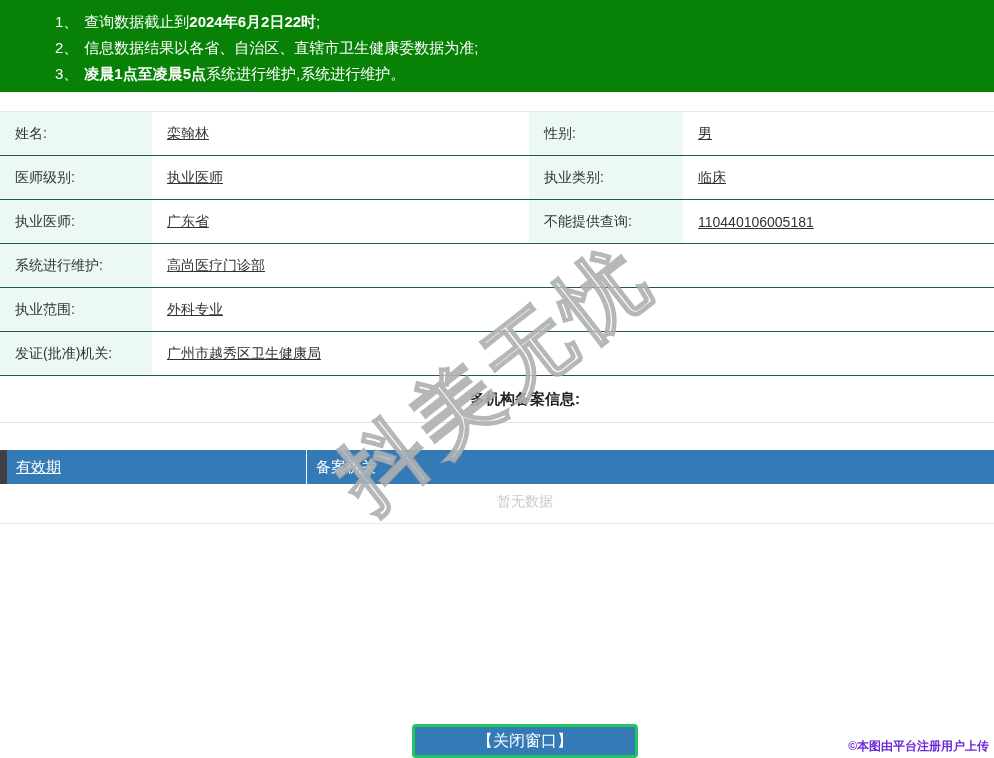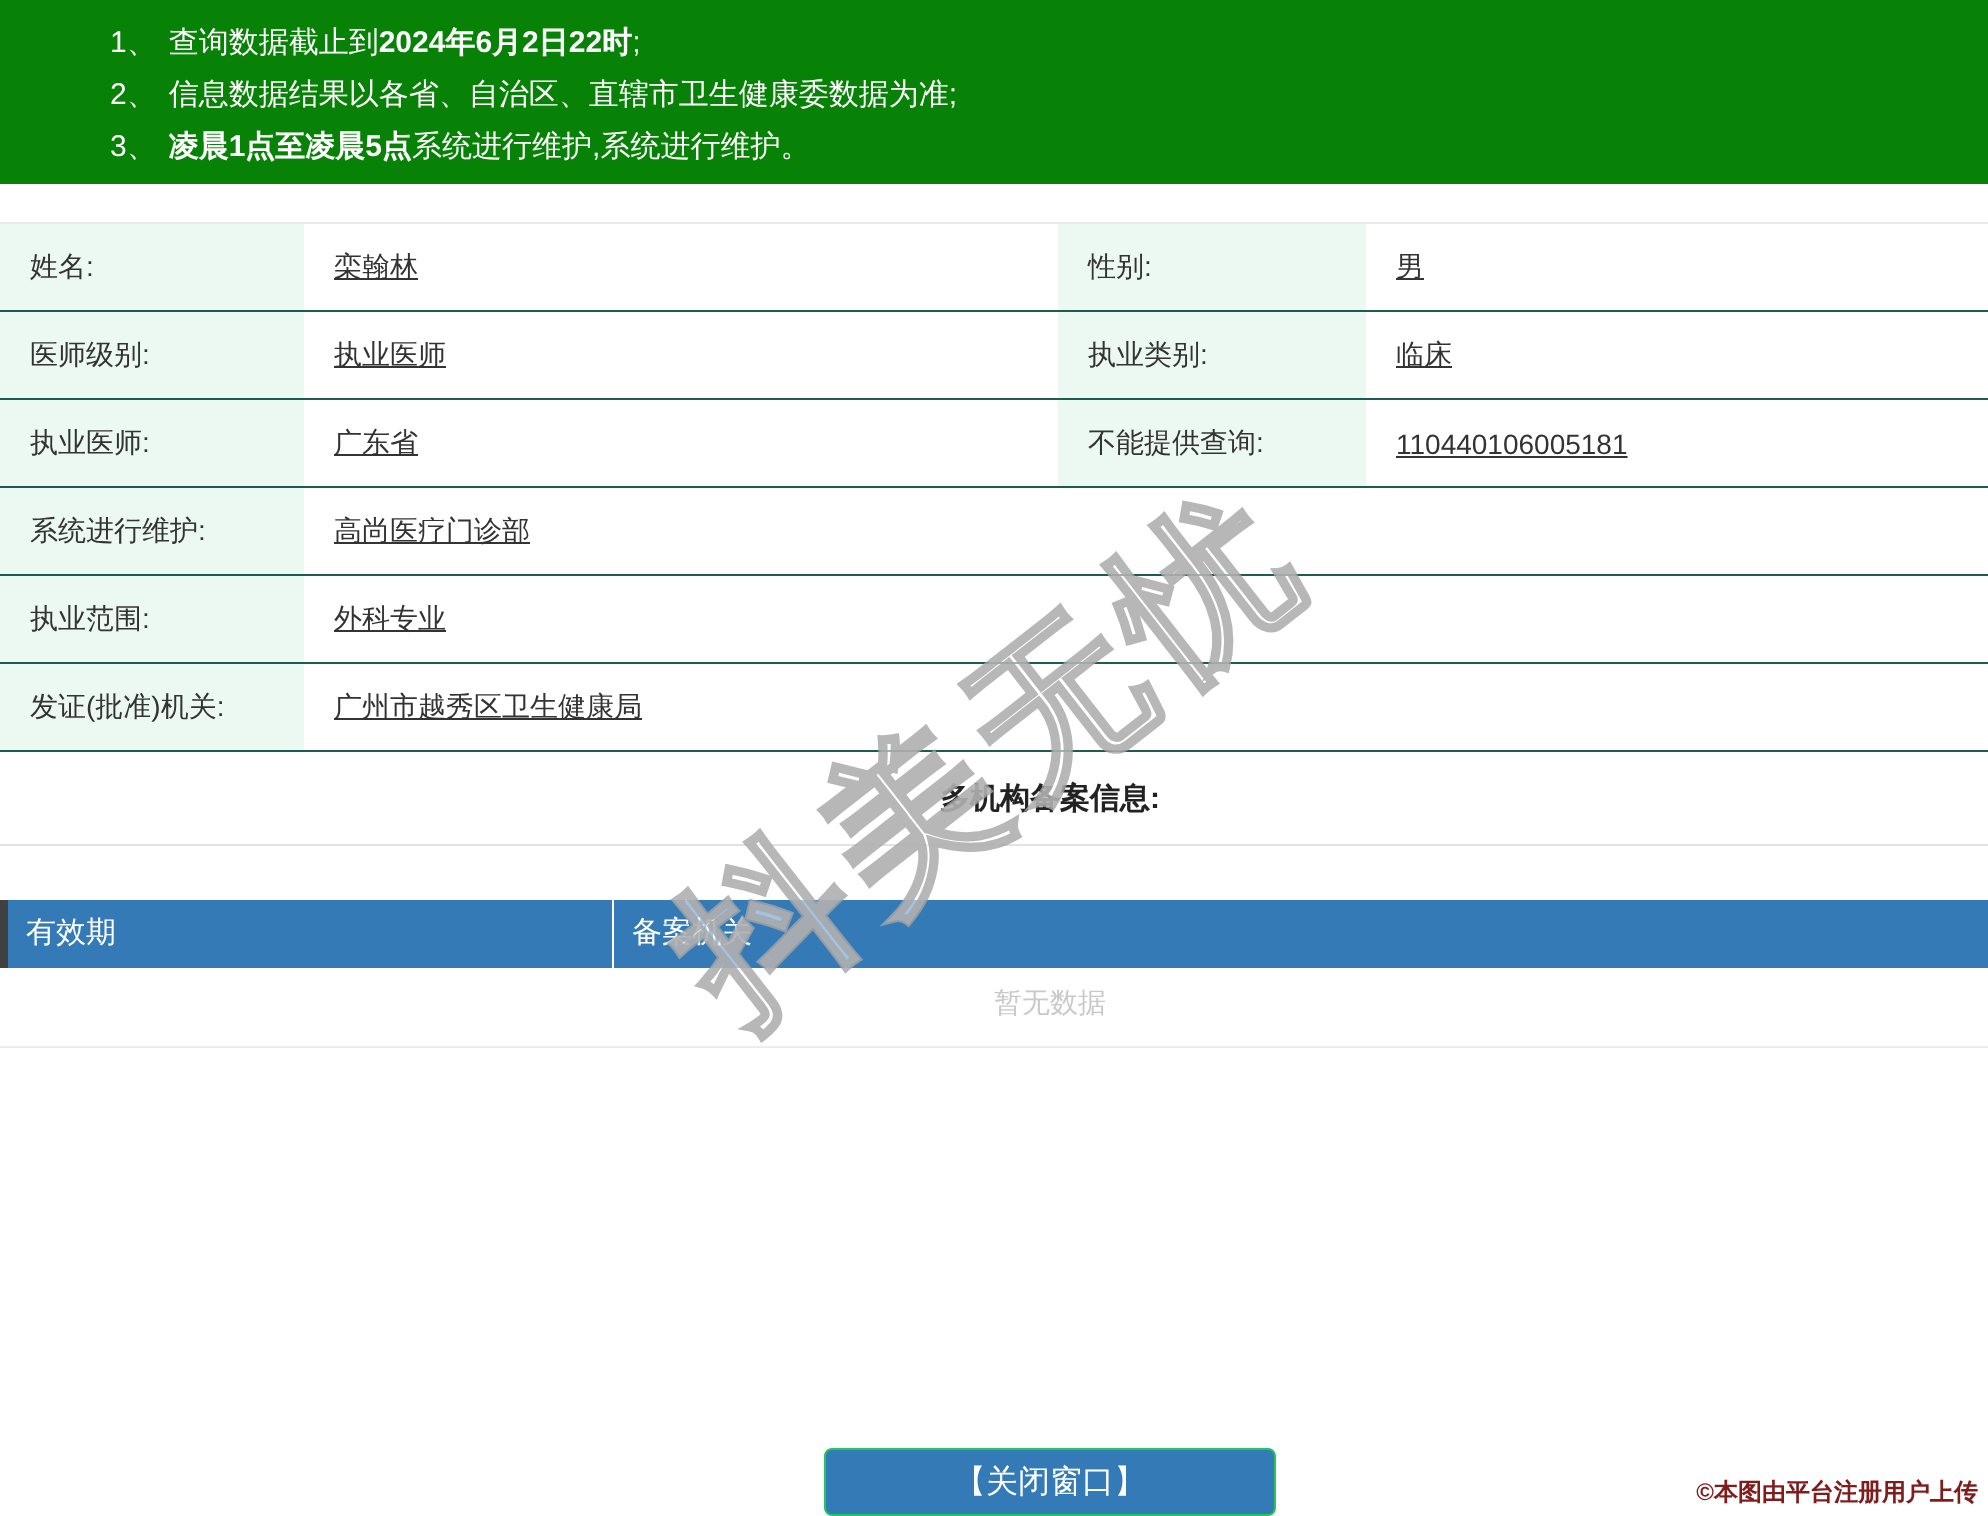--- a/index.html
+++ b/index.html
@@ -26,42 +26,42 @@
   
   .section-title { width:1050px; text-align:center; font-size:15px; font-weight:bold;
                    color:#222; padding:14px 0 13px 0; border-bottom:1px solid #e2e2e2; }
 
   
   .filing-header { width:1050px; height:34px; margin-top:27px; background:#337ab7;
                    display:flex; align-items:stretch; }
   .filing-col { color:#fff; font-size:15px; line-height:34px; padding-left:9px;
                 white-space:nowrap; overflow:hidden; }
   .filing-col.c1 { width:375px; }
-  .filing-col.c2 { width:306px; border-left:4px solid #404040; }
+  .filing-col.c2 { width:306px; border-left:7px solid #404040;text-decoration:underline; }
   .filing-col.c3 { width:369px; border-left:1px solid #fff; }
   .empty-row { width:1050px; text-align:center; color:#c9c9c9; font-size:14px;
                padding:9px 0 12px 0; border-bottom:1px solid #ececec; }
 
   
   .watermark { position:absolute; left:496px; top:378px; z-index:5;
                transform:translate(-50%,-50%) rotate(-38deg);
                font-size:84px; font-weight:bold; letter-spacing:8px; white-space:nowrap;
                color:rgba(255,255,255,0.55);
                -webkit-text-stroke:2px rgba(165,165,165,0.8);
                pointer-events:none; }
 
   
   .close-btn { position:absolute; left:412px; top:724px; width:226px; height:34px;
-               background:#337ab7; color:#fff; border:1px solid #22c55e;
+               background:#337ab7; color:#fff; border:3px solid #22c55e;
                border-radius:4px; font-size:16px; cursor:pointer;
                font-family:"Liberation Sans","DejaVu Sans",sans-serif; z-index:6; }
 
   
   .attribution { position:absolute; right:5px; bottom:3px; z-index:10;
-                 font-size:12px; font-weight:bold; color:#7f1d1d;
+                 font-size:12px; font-weight:bold; color:#6d28d9;
                  text-shadow:-1px 0 #fff, 1px 0 #fff, 0 -1px #fff, 0 1px #fff,
                              -1px -1px #fff, 1px 1px #fff, -1px 1px #fff, 1px -1px #fff; }
 </style>
 </head>
 <body>
 
 <div class="container">
 
   <div class="banner">
     <div class="notice-line">

